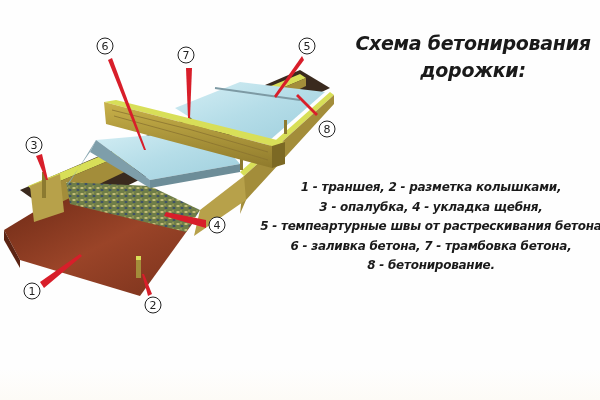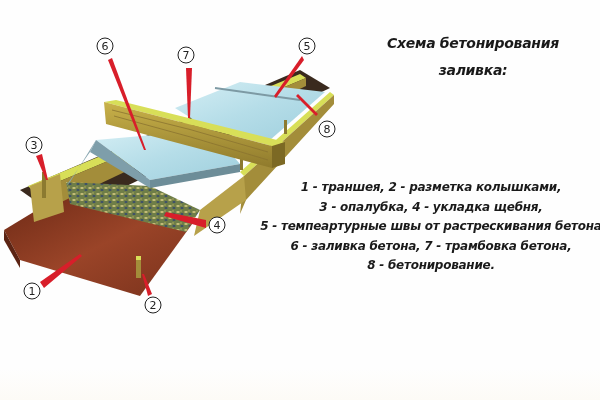--- a/index.html
+++ b/index.html
@@ -5,21 +5,21 @@
     html, body { margin: 0; padding: 0; }
     body {
       width: 600px; height: 400px; overflow: hidden; position: relative;
       background: linear-gradient(to bottom, #fefefe 0%, #fefefe 92%, #fdfbf6 100%);
       font-family: "DejaVu Sans", sans-serif;
     }
     #diagram { position: absolute; left: 0; top: 0; width: 600px; height: 400px; }
     .title {
       position: absolute; left: 346px; top: 30px; width: 254px;
       text-align: center; font-style: italic; font-weight: bold;
-      font-size: 14px; line-height: 27px; color: #1a1a1a;
+      font-size: 19px; line-height: 27px; color: #1a1a1a;
       font-family: "DejaVu Sans", sans-serif; letter-spacing: -0.3px;
     }
     .legend {
       position: absolute; left: 246px; top: 178px; width: 370px;
       text-align: center; font-style: italic; font-weight: bold;
       font-size: 12px; line-height: 19.5px; color: #1a1a1a; white-space: nowrap;
       font-family: "DejaVu Sans", sans-serif; letter-spacing: -0.25px;
     }
     .legend div { white-space: nowrap; }
     .callout-num {
@@ -149,21 +149,21 @@
     <text class="callout-num" x="32" y="295" text-anchor="middle">1</text>
   </g>
   <g>
     <circle cx="153" cy="305" r="8" fill="#fff" stroke="#222" stroke-width="1"></circle>
     <text class="callout-num" x="153" y="309" text-anchor="middle">2</text>
   </g>
 </svg>
 
 <div class="title">
   <div>Схема бетонирования</div>
-  <div>заливка:</div>
+  <div>дорожки:</div>
 </div>
 
 <div class="legend">
   <div>1 - траншея, 2  - разметка колышками,</div>
   <div>3 -  опалубка, 4  - укладка щебня,</div>
   <div>5 - темпеартурные швы от растрескивания бетона</div>
   <div>6 - заливка бетона, 7 - трамбовка бетона,</div>
   <div>8 - бетонирование.</div>
 </div>
 

